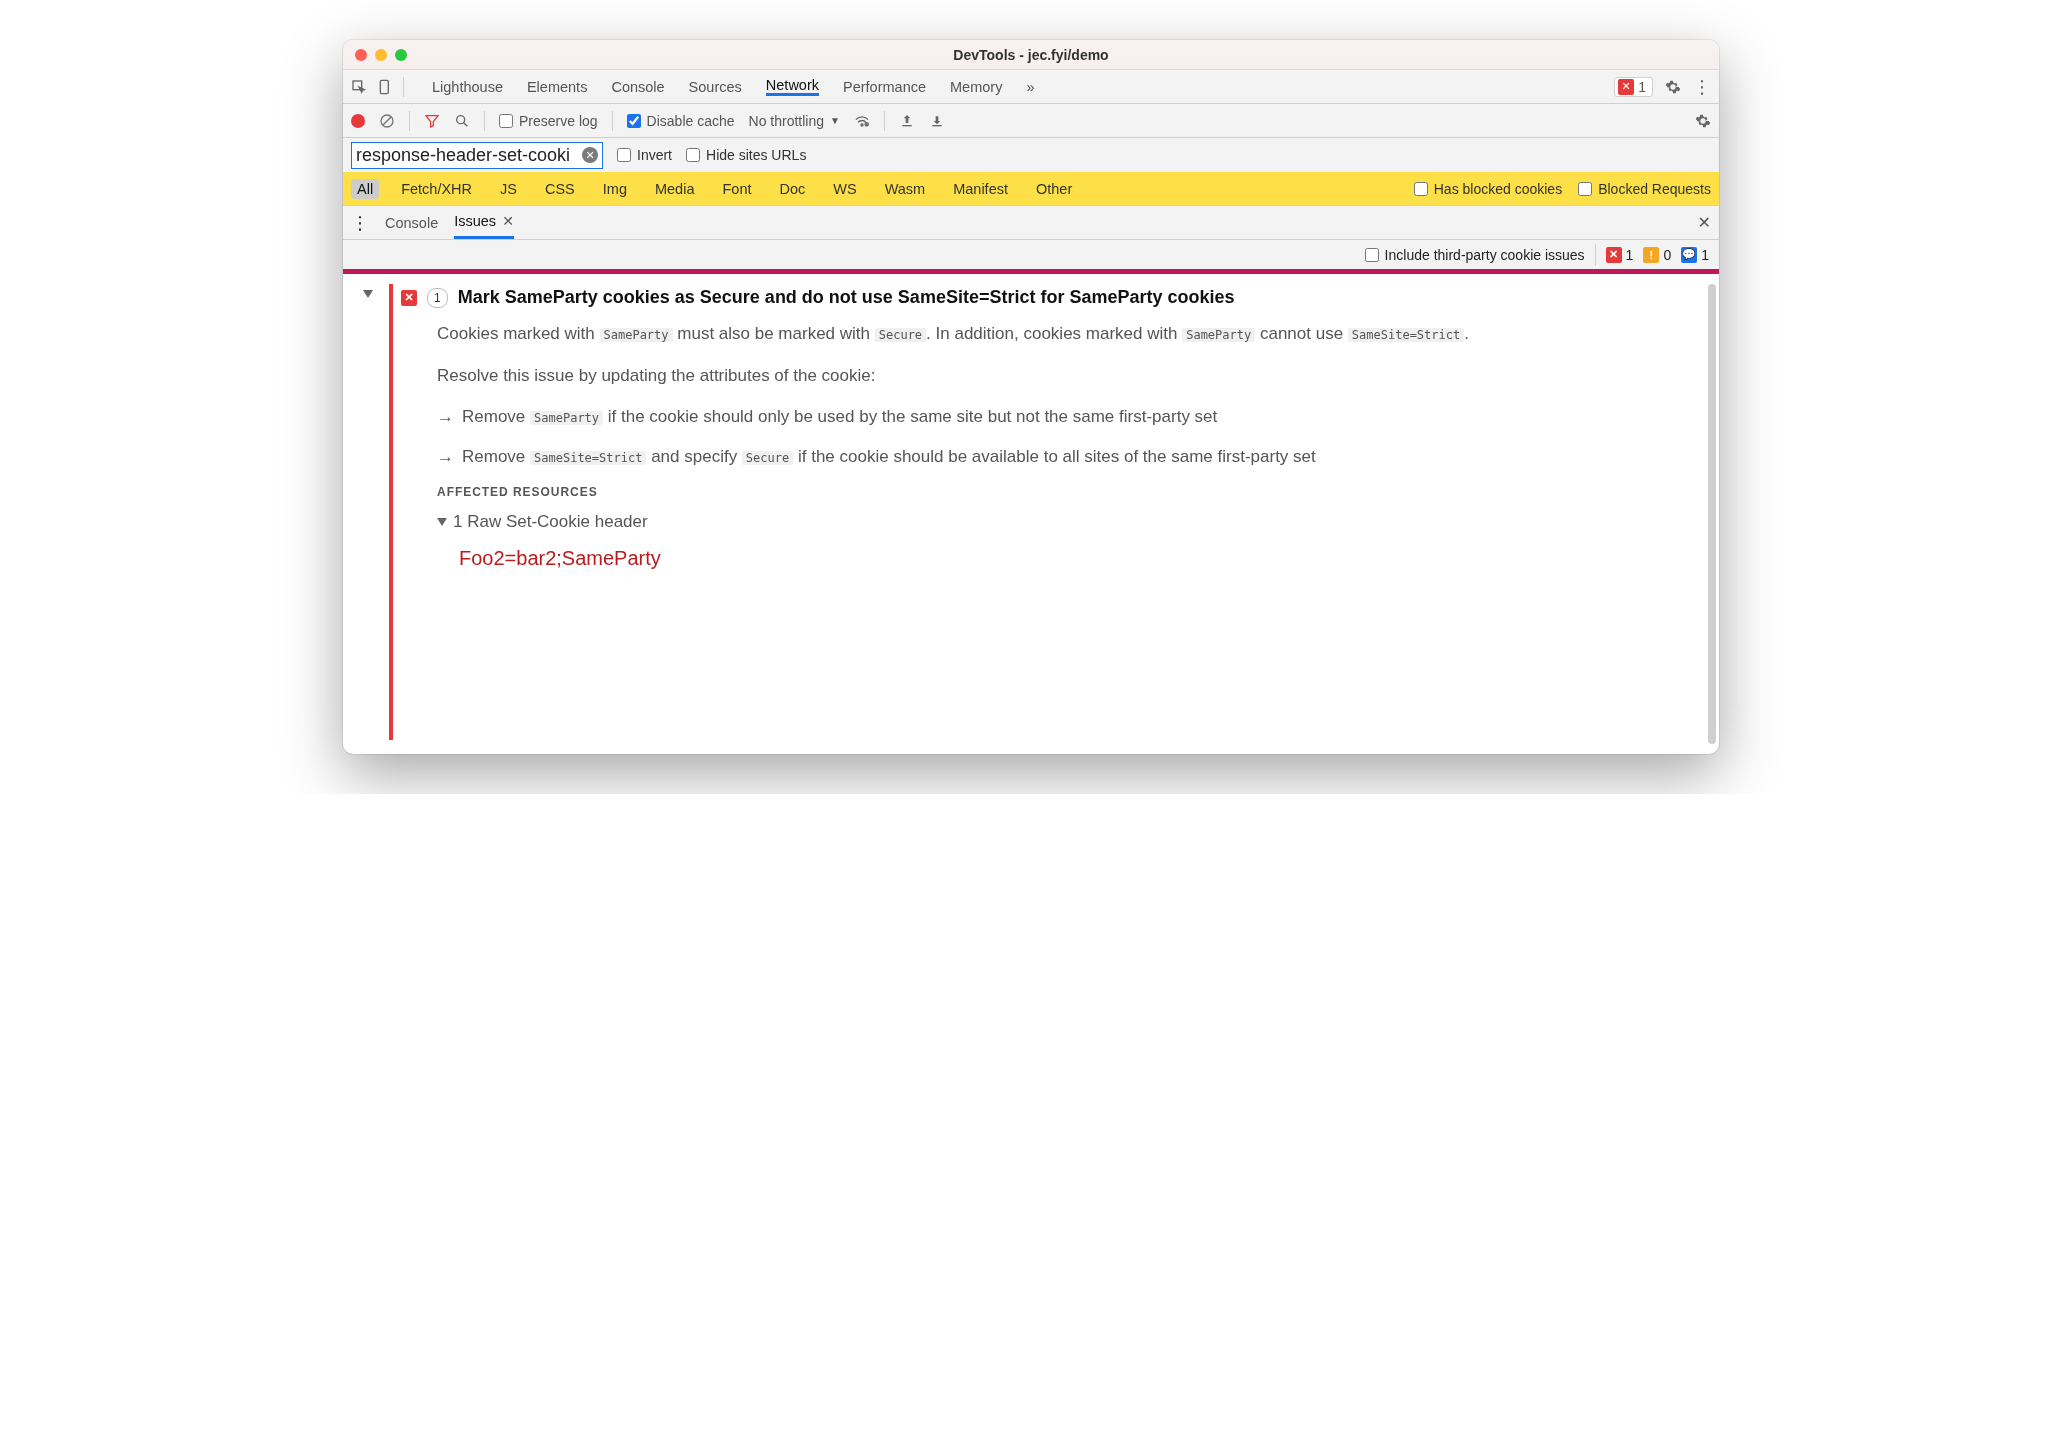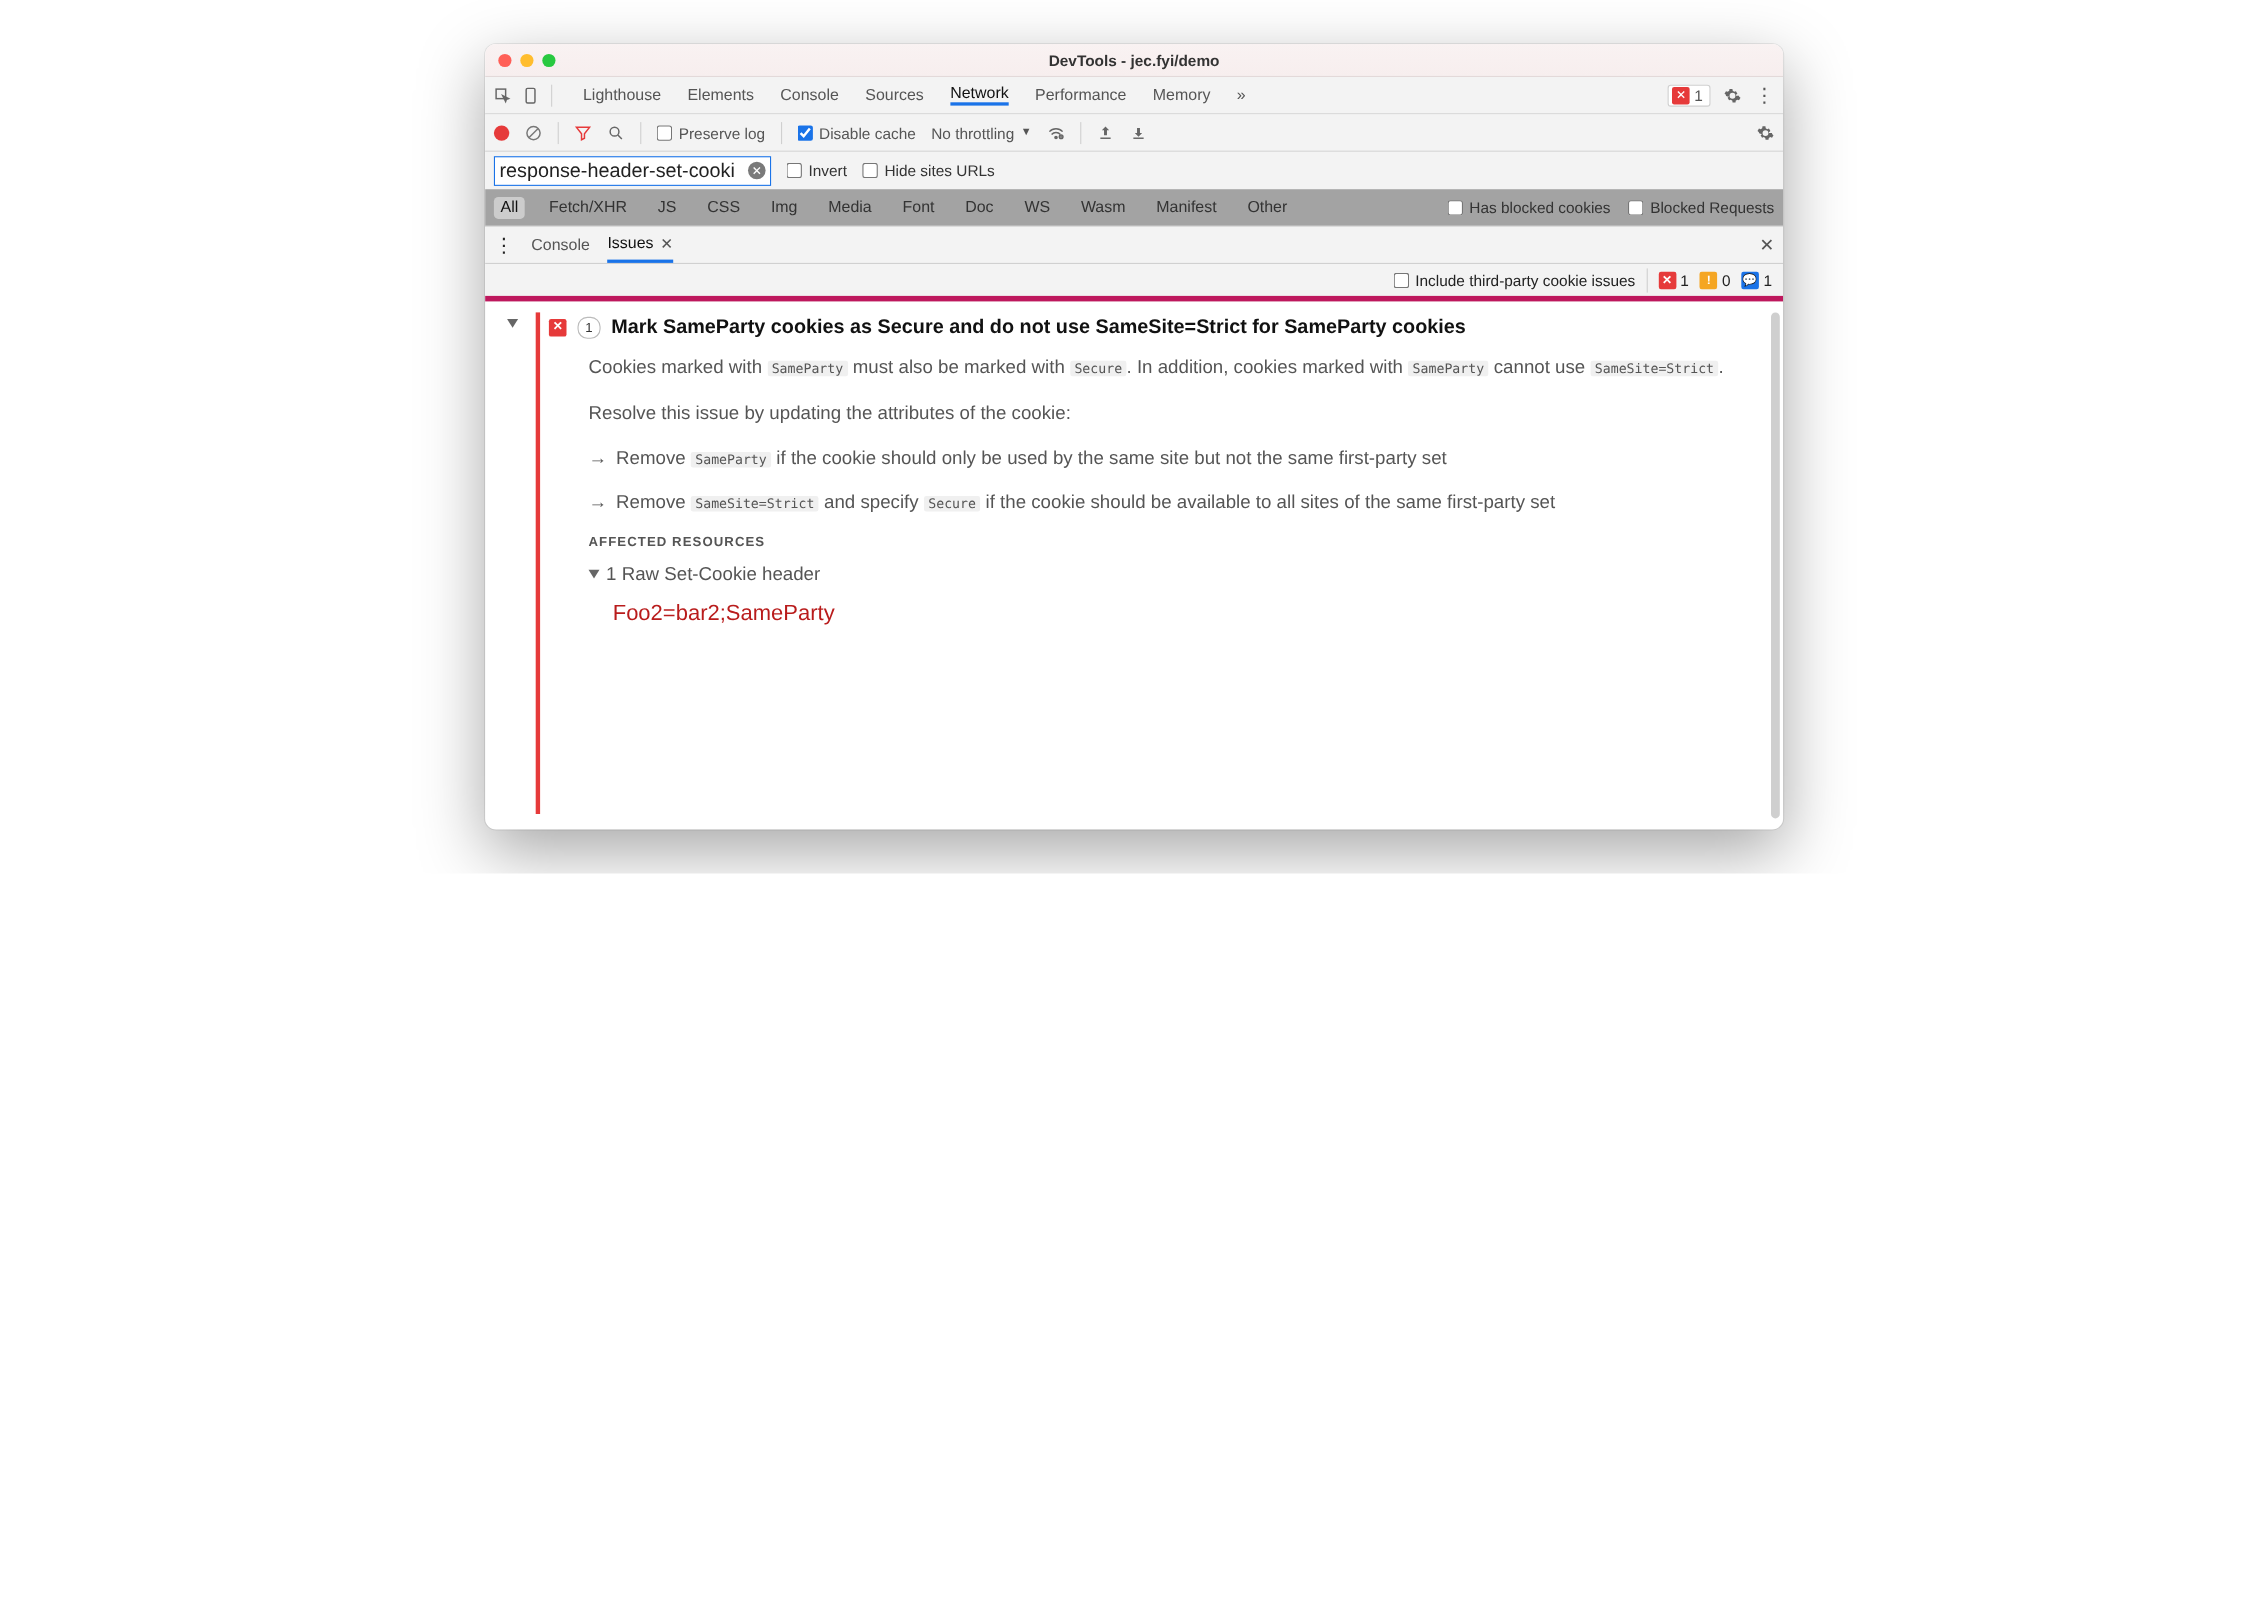--- a/index.html
+++ b/index.html
@@ -5,21 +5,21 @@
   * { box-sizing: border-box; margin: 0; padding: 0; }
   body {
     font-family: -apple-system, BlinkMacSystemFont, "Segoe UI", Helvetica, Arial, sans-serif;
     background: #fff;
     display: flex;
     justify-content: center;
     align-items: flex-start;
     padding: 40px;
   }
   .window {
-    width: 1180px;
+    width: 1376px;
     border-radius: 10px;
     box-shadow: 0 20px 60px rgba(0,0,0,0.35), 0 0 0 1px rgba(0,0,0,0.08);
     overflow: hidden;
     background: #fff;
     color: #222;
     font-size: 14px;
   }
   
   .titlebar {
     background: linear-gradient(#f9f2f2,#f7eeee);
@@ -49,21 +49,21 @@
   .divider { width:1px; height:20px; background:#d0d0d0; }
   .chk { display:flex; align-items:center; gap:6px; }
   .chk input { width:14px; height:14px; accent-color:#1a73e8;}
   .select { display:flex; align-items:center; gap:6px; }
   
   .filterrow { display:flex; align-items:center; height:34px; background:#f3f3f3; padding:0 8px; gap:14px; color:#333;}
   .filterbox { border:1.5px solid #1a73e8; background:#fff; padding:2px 4px; display:flex; align-items:center; gap:4px; width:252px;}
   .filterbox input { border:none; outline:none; font-size:18px; width:100%; color:#222; background:transparent;}
   .clear-circ { width:16px; height:16px; border-radius:50%; background:#7a7a7a; color:#fff; font-size:11px; display:flex; align-items:center; justify-content:center; flex-shrink:0;}
   
-  .typerow { display:flex; align-items:center; height:34px; background:#a3a3a3; padding:0 8px; gap:16px; color:#333; border-bottom:1px solid #d0d0d0;}
+  .typerow { display:flex; align-items:center; height:34px; background:#fde047; padding:0 8px; gap:16px; color:#333; border-bottom:1px solid #d0d0d0;}
   .typerow .pill { padding:2px 6px; font-size:14.5px; cursor:pointer; color:#333;}
   .typerow .pill.active { background:#ccc; border-radius:4px; color:#111;}
   
   .drawer-tabs { display:flex; align-items:center; height:34px; background:#f3f3f3; border-bottom:1px solid #d0d0d0; padding:0 8px; gap:16px;}
   .drawer-tabs .dt { color:#555; display:flex; align-items:center; gap:6px; cursor:pointer; height:100%; font-size:14.5px;}
   .drawer-tabs .dt.active { color:#111; border-bottom:3px solid #1a73e8; }
   .drawer-tabs .spacer { flex:1; }
   .closex { font-size:14px; color:#555; cursor:pointer;}
   
   .issues-toolbar { display:flex; align-items:center; justify-content:flex-end; height:34px; background:#f3f3f3; border-bottom:5px solid #be185d; padding:0 10px; gap:10px;}

